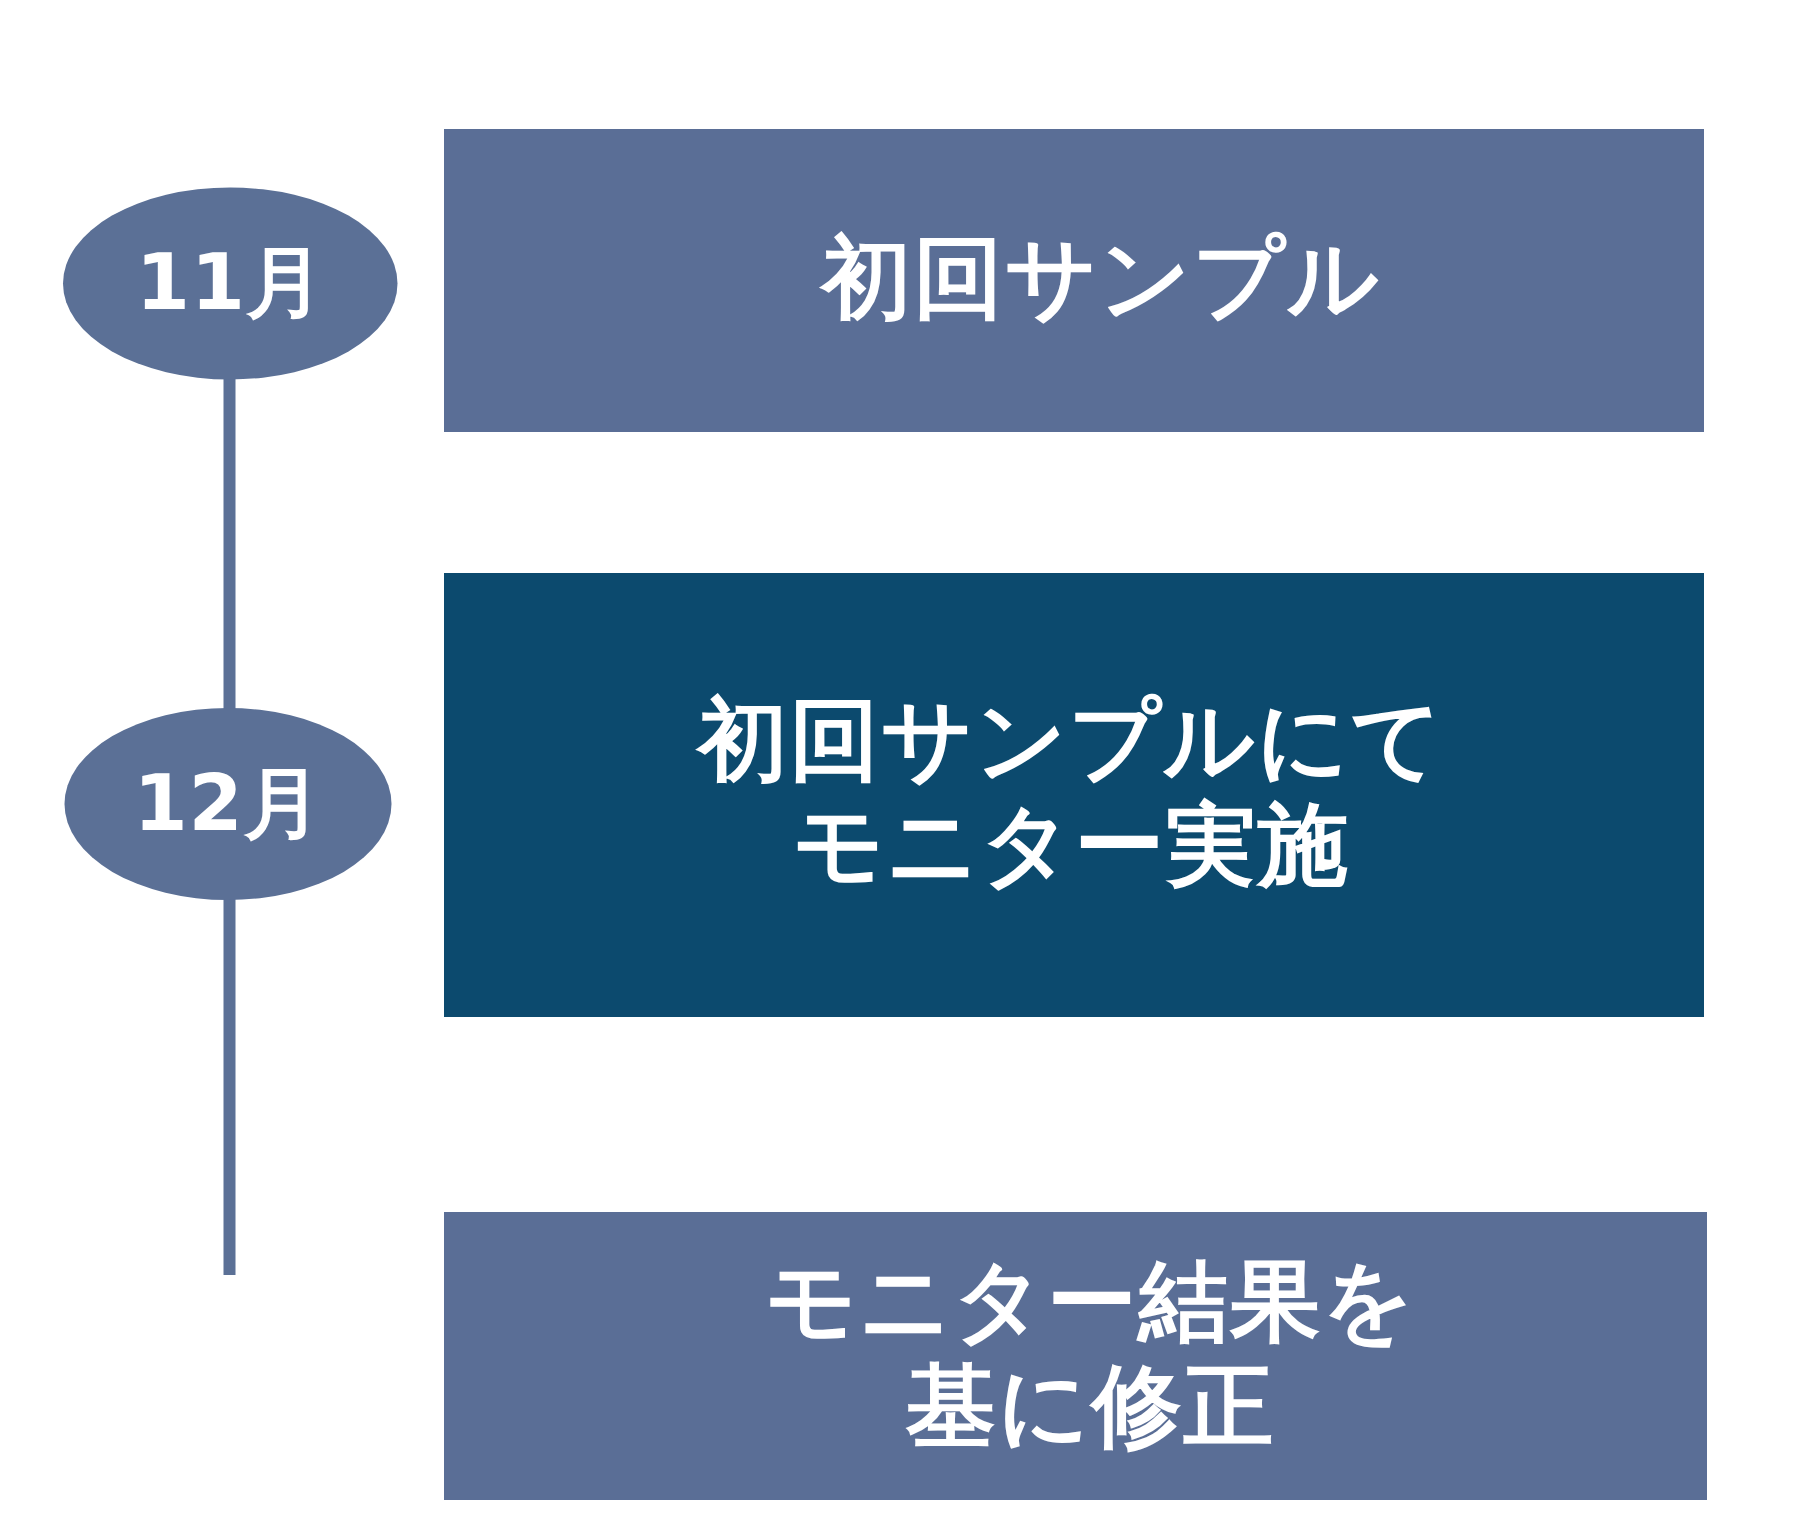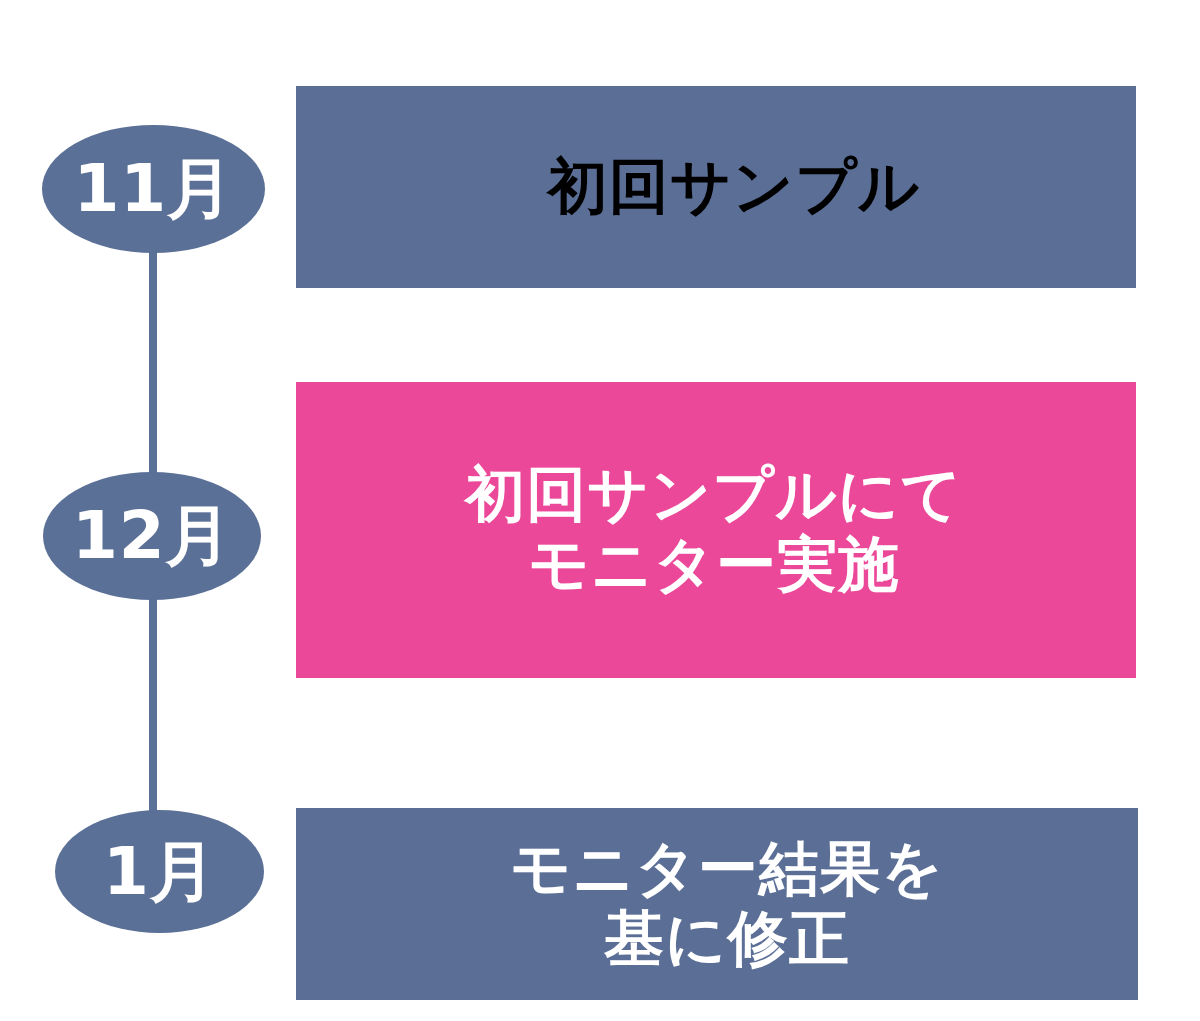--- a/index.html
+++ b/index.html
@@ -32,21 +32,21 @@
     background: #5B7096;
     border-radius: 50%;
     display: flex;
     align-items: center;
     justify-content: center;
     z-index: 2;
   }
   .marker-label {
     color: #ffffff;
     font-weight: bold;
-    font-size: 66px;
+    font-size: 52px;
     line-height: 1;
     letter-spacing: 0.01em;
     white-space: nowrap;
     text-align: center;
   }
 
   
   .stage-box {
     position: absolute;
     background: #5A6E96;
@@ -88,32 +88,29 @@
 
 <div class="canvas" style="background: rgb(255, 255, 255);">
 
   <div class="connector" id="line-0" style="background: rgb(91, 112, 150);"></div>
   <div class="connector" id="line-1" style="background: rgb(91, 112, 150);"></div>
 
   <div class="marker" id="marker-0" style="background: rgb(91, 112, 150);">
     <span class="marker-label" style="color: rgb(255, 255, 255);">11月</span>
   </div>
   <div class="stage-box" id="box-0" style="background: rgb(90, 110, 150);">
-    <span class="stage-text" style="color: #000000; text-align: center;">初回サンプル</span>
+    <span class="stage-text" style="color: #ffffff; text-align: center;">初回サンプル</span>
   </div>
 
   <div class="marker" id="marker-1" style="background: rgb(91, 112, 150);">
     <span class="marker-label" style="color: rgb(255, 255, 255); text-align: center;">12月</span>
   </div>
-  <div class="stage-box" id="box-1" style="background: #ec4899;">
+  <div class="stage-box" id="box-1" style="background: #0c4a6e;">
     <span class="stage-text" style="color: rgb(255, 255, 255);">初回サンプルにて
 モニター実施</span>
   </div>
 
-  <div class="marker" id="marker-2" style="background: rgb(91, 112, 150);">
-    <span class="marker-label" style="color: rgb(255, 255, 255);">1月</span>
-  </div>
   <div class="stage-box" id="box-2" style="background: rgb(90, 110, 150);">
     <span class="stage-text" style="color: rgb(255, 255, 255);">モニター結果を
 基に修正</span>
   </div>
 
 </div>
 
 </body></html>

